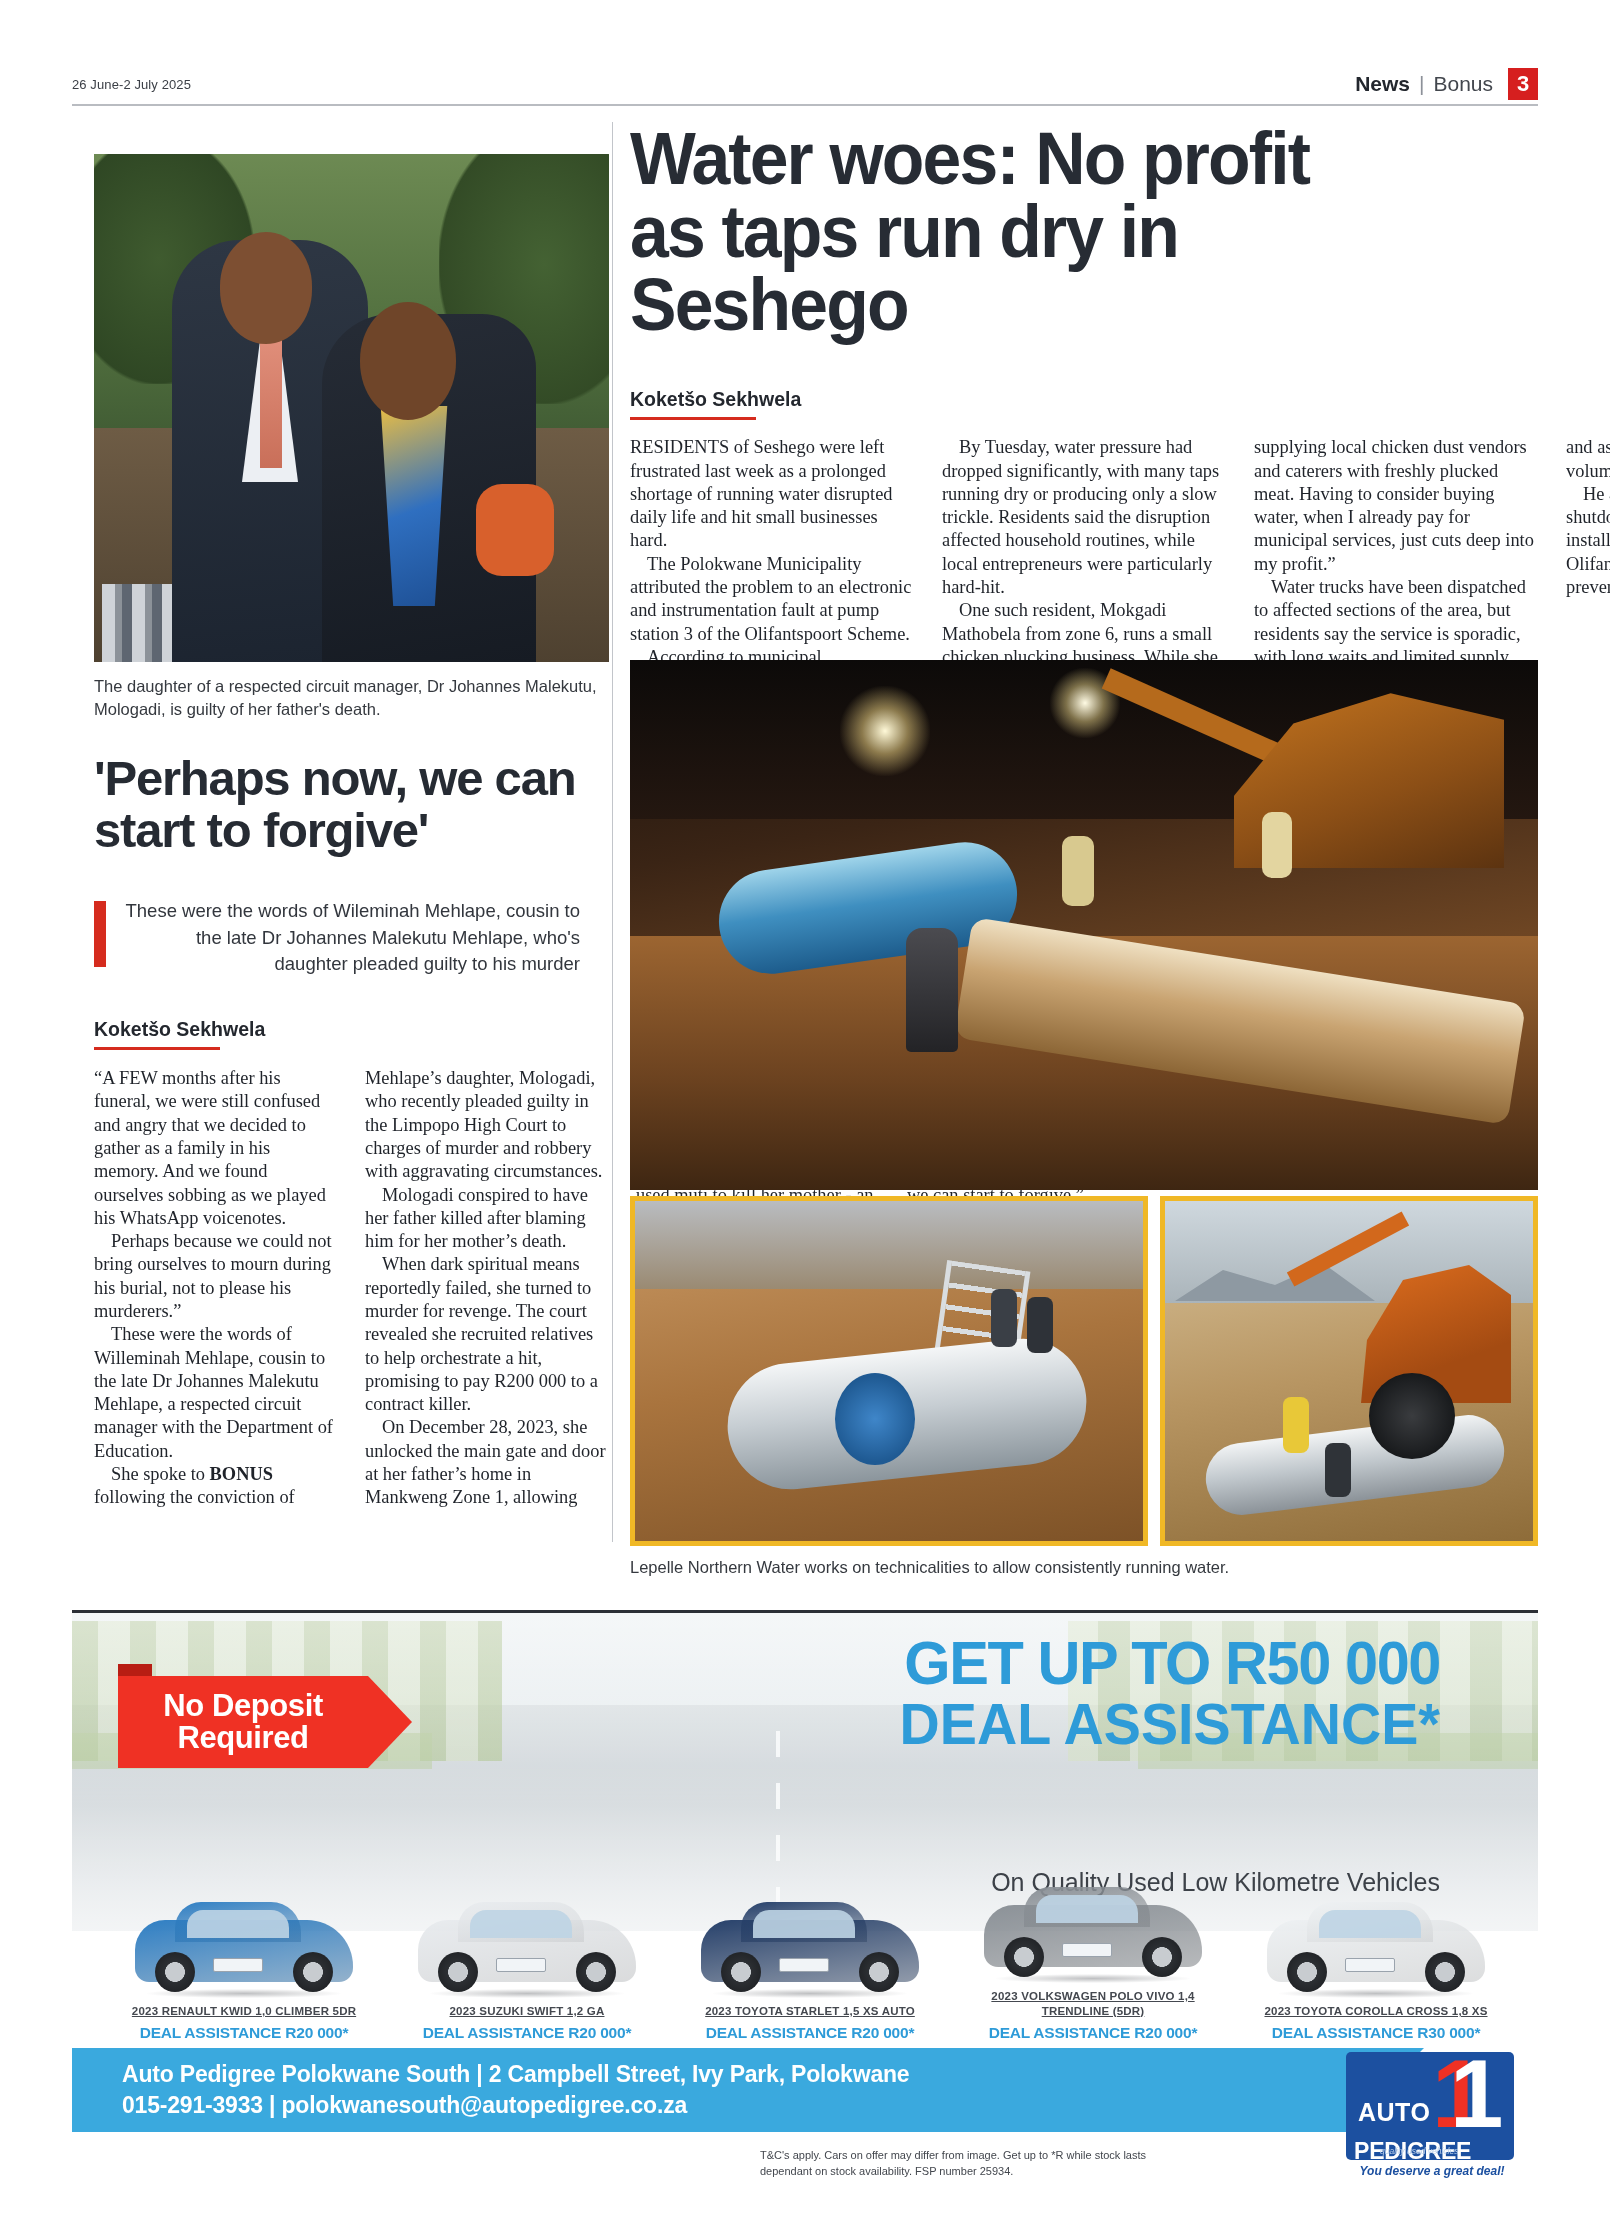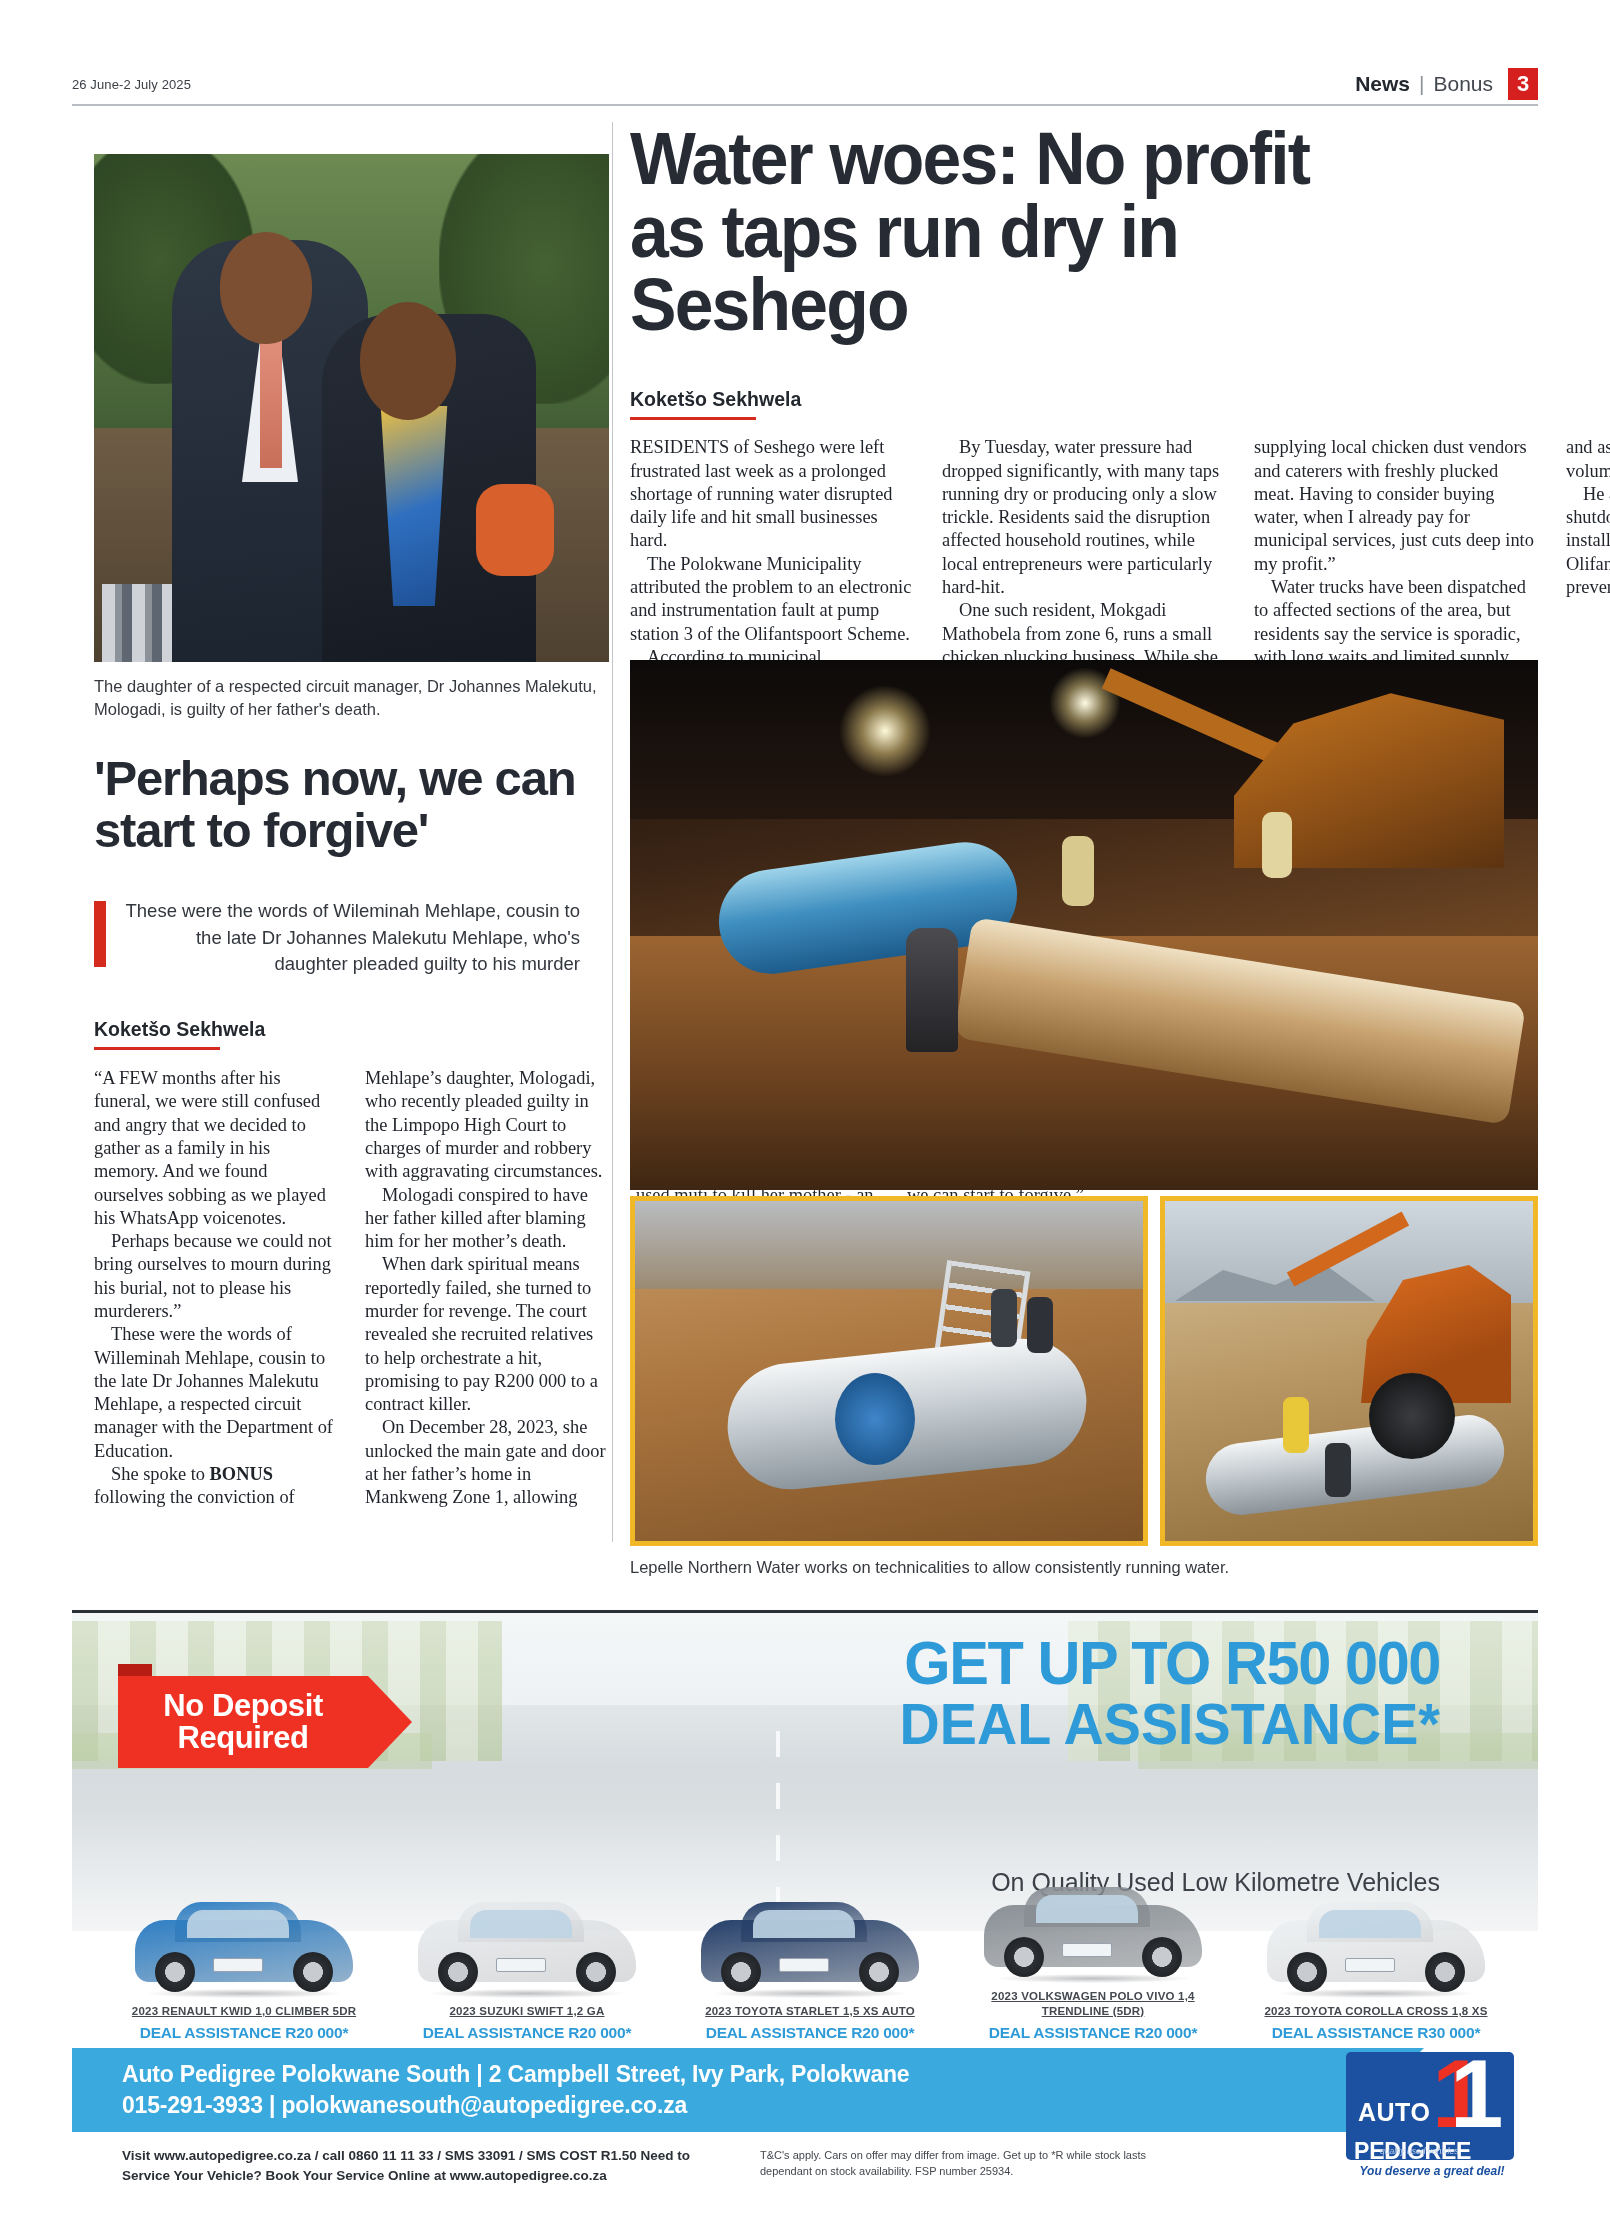--- a/index.html
+++ b/index.html
@@ -581,21 +581,20 @@
         <div class="car-model">2023 TOYOTA COROLLA CROSS 1,8 XS</div>
         <div class="car-deal">DEAL ASSISTANCE R30 000*</div>
       </div>
     </div>
 
   <div class="contact-bar">
     <div class="contact-l1">Auto Pedigree Polokwane South | 2 Campbell Street, Ivy Park, Polokwane</div>
     <div class="contact-l2">015-291-3933 | polokwanesouth@autopedigree.co.za</div>
   </div>
 
-  <div class="fineprint-left">Visit www.autopedigree.co.za / call 0860 11 11 33 / SMS 33091 / SMS COST R1.50 Need to Service Your Vehicle? Book Your Service Online at www.autopedigree.co.za</div>
   <div class="fineprint-right">T&amp;C's apply. Cars on offer may differ from image.  Get up to *R while stock lasts dependant on stock availability. FSP number 25934.</div>
 
   <div class="logo-ap">
     <div class="logo-box">
       <div class="logo-one">1</div>
       <div class="logo-one-w">1</div>
       <div class="logo-auto">AUTO</div>
       <div class="logo-ped">PEDIGREE</div>
       <div class="logo-quality">quality used vehicles</div>
     </div>

